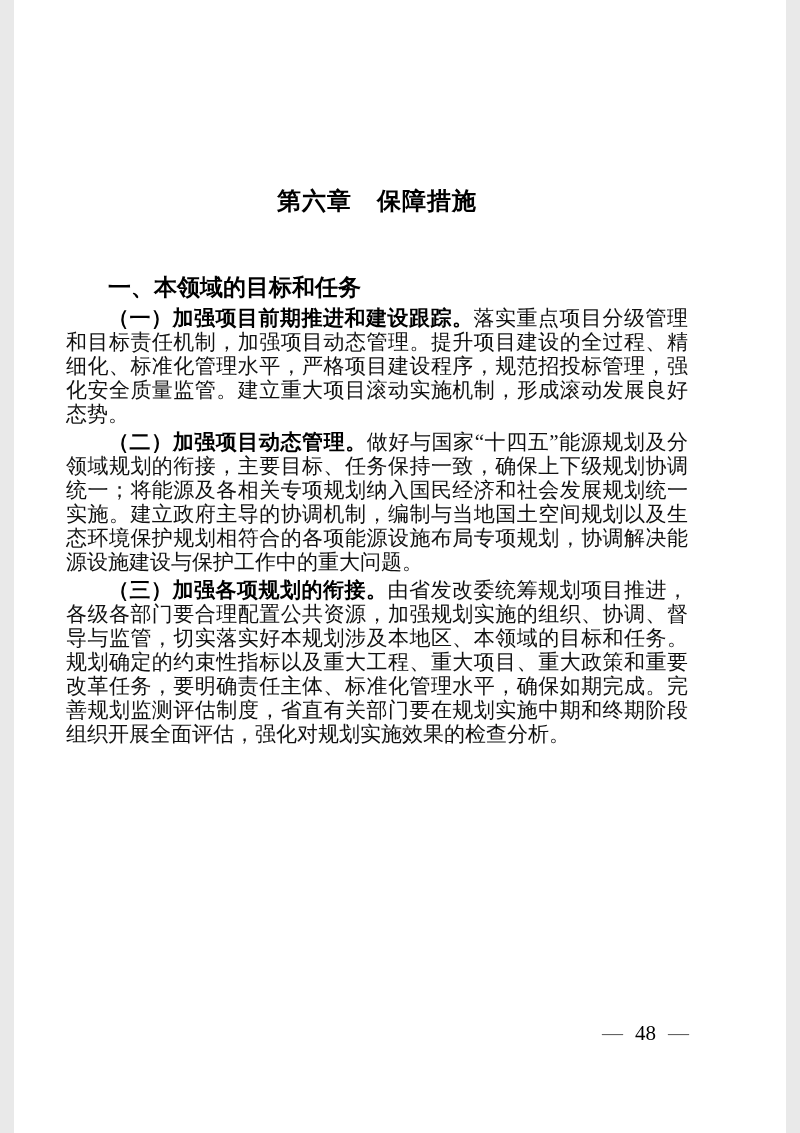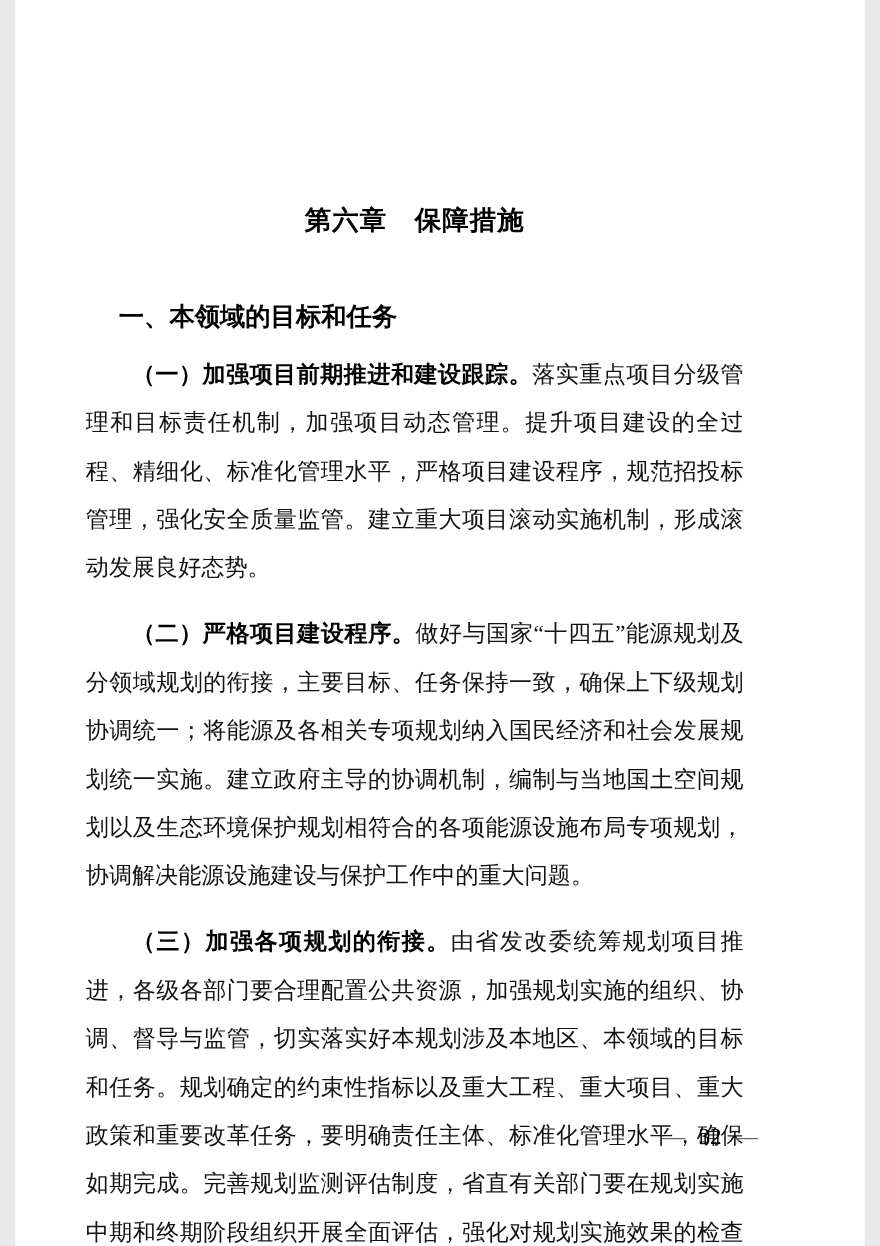--- a/index.html
+++ b/index.html
@@ -35,23 +35,23 @@
     font-size: 23px;
     font-weight: 700;
     line-height: 30px;
     padding-left: 2em;
     color: #000000;
   }
   .paragraphs {
     margin-top: 4px;
   }
   .body-para {
-    margin: 16px;
+    margin: 4px;
     font-size: 21px;
-    line-height: 44px;
+    line-height: 24px;
     text-align: justify;
     text-justify: inter-ideograph;
     text-indent: 2em;
     color: #111111;
   }
   .para-lead {
     font-weight: 700;
     color: #000000;
   }
   .page-footer {
@@ -77,21 +77,21 @@
 <div class="page">
 
   <h1 class="chapter-title">第六章　保障措施</h1>
 
   <h2 class="section-heading">一、本领域的目标和任务</h2>
 
   <div class="paragraphs">
 
     <p class="body-para"><span class="para-lead">（一）加强项目前期推进和建设跟踪。</span><span>落实重点项目分级管理和目标责任机制，加强项目动态管理。提升项目建设的全过程、精细化、标准化管理水平，严格项目建设程序，规范招投标管理，强化安全质量监管。建立重大项目滚动实施机制，形成滚动发展良好态势。</span></p>
 
-    <p class="body-para"><span class="para-lead">（二）严格项目建设程序。</span><span>做好与国家“十四五”能源规划及分领域规划的衔接，主要目标、任务保持一致，确保上下级规划协调统一；将能源及各相关专项规划纳入国民经济和社会发展规划统一实施。建立政府主导的协调机制，编制与当地国土空间规划以及生态环境保护规划相符合的各项能源设施布局专项规划，协调解决能源设施建设与保护工作中的重大问题。</span></p>
+    <p class="body-para"><span class="para-lead">（二）加强项目动态管理。</span><span>做好与国家“十四五”能源规划及分领域规划的衔接，主要目标、任务保持一致，确保上下级规划协调统一；将能源及各相关专项规划纳入国民经济和社会发展规划统一实施。建立政府主导的协调机制，编制与当地国土空间规划以及生态环境保护规划相符合的各项能源设施布局专项规划，协调解决能源设施建设与保护工作中的重大问题。</span></p>
 
     <p class="body-para"><span class="para-lead">（三）加强各项规划的衔接。</span><span>由省发改委统筹规划项目推进，各级各部门要合理配置公共资源，加强规划实施的组织、协调、督导与监管，切实落实好本规划涉及本地区、本领域的目标和任务。规划确定的约束性指标以及重大工程、重大项目、重大政策和重要改革任务，要明确责任主体、标准化管理水平，确保如期完成。完善规划监测评估制度，省直有关部门要在规划实施中期和终期阶段组织开展全面评估，强化对规划实施效果的检查分析。</span></p>
 
   </div>
 
-  <div class="page-footer"><span class="footer-dash">—</span><span class="footer-number">32</span><span class="footer-dash">—</span></div>
+  <div class="page-footer"><span class="footer-dash">—</span><span class="footer-number">48</span><span class="footer-dash">—</span></div>
 
 </div>
 
 </body></html>

